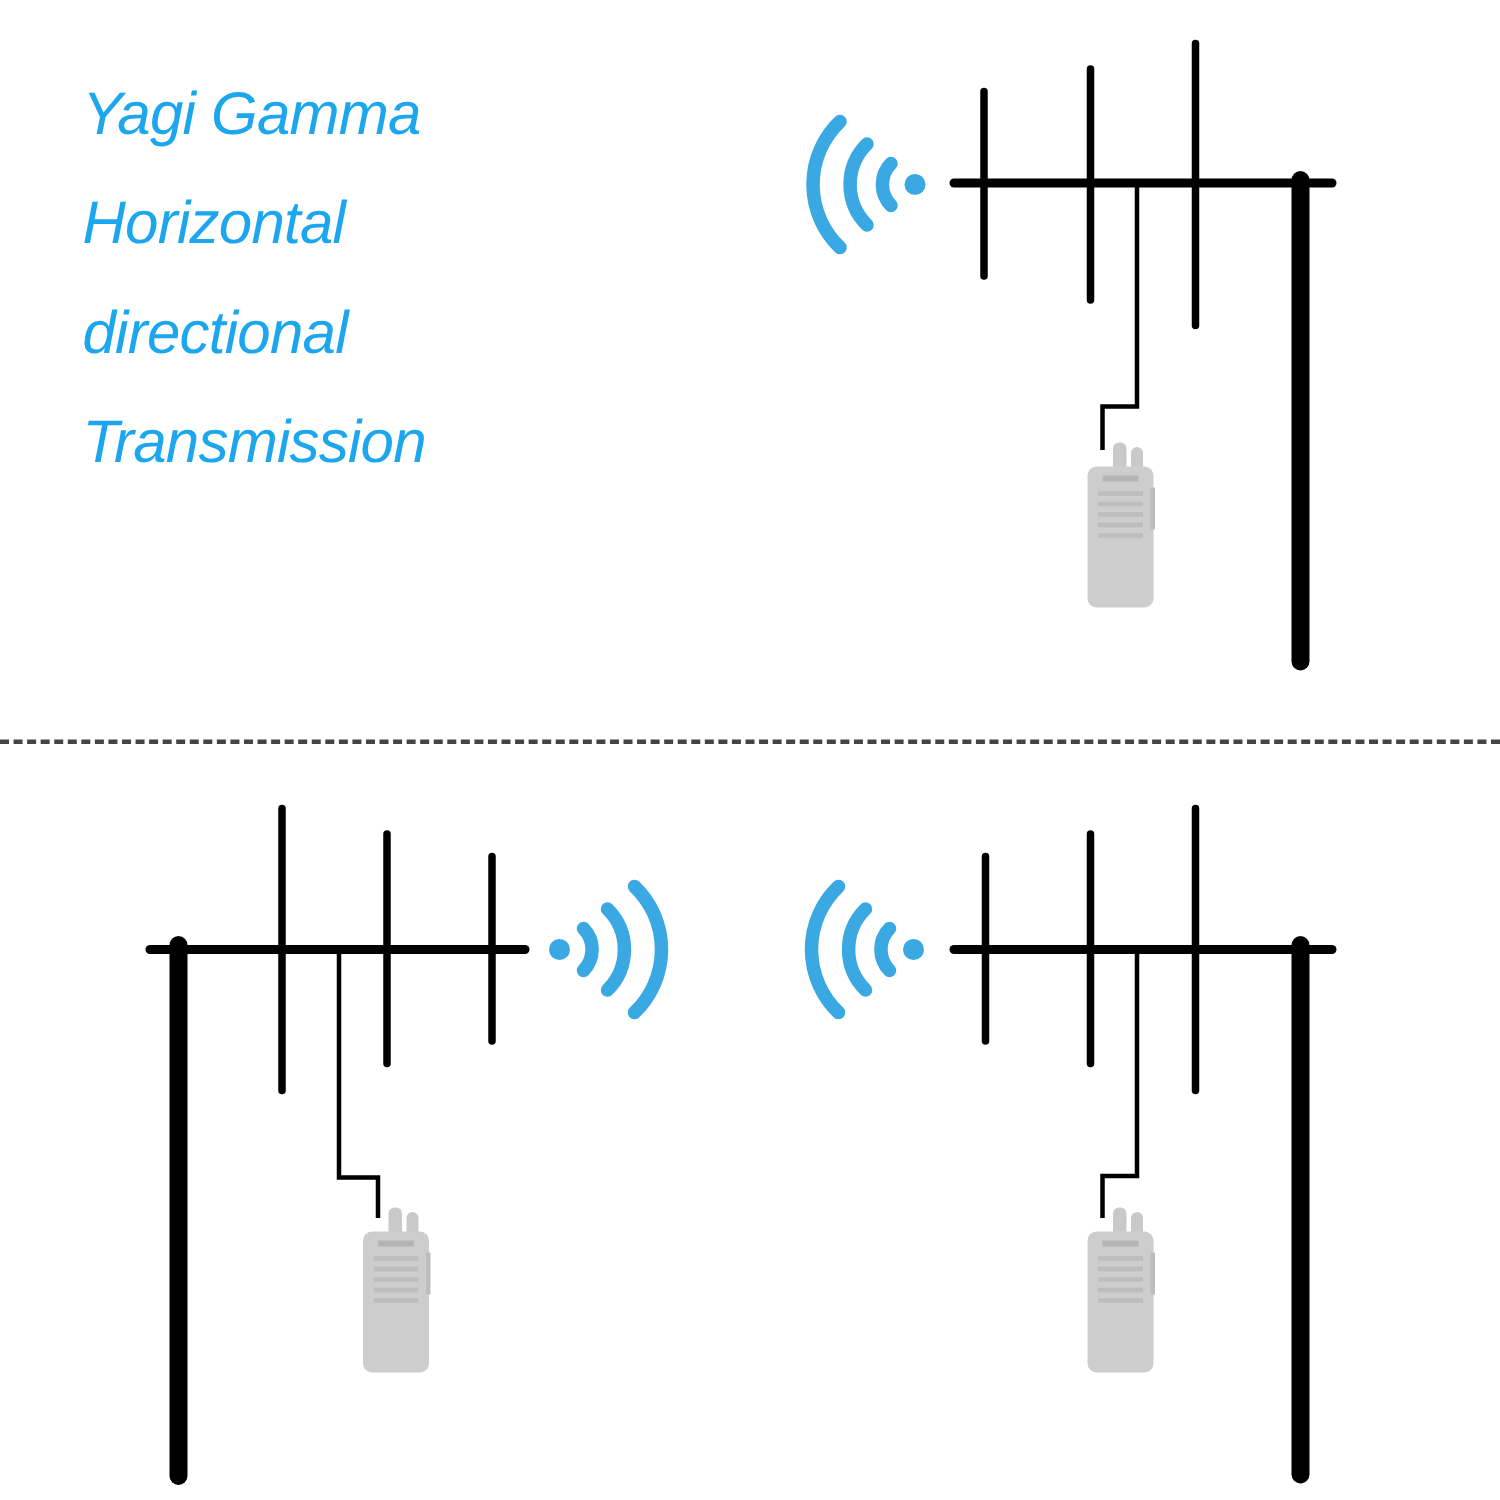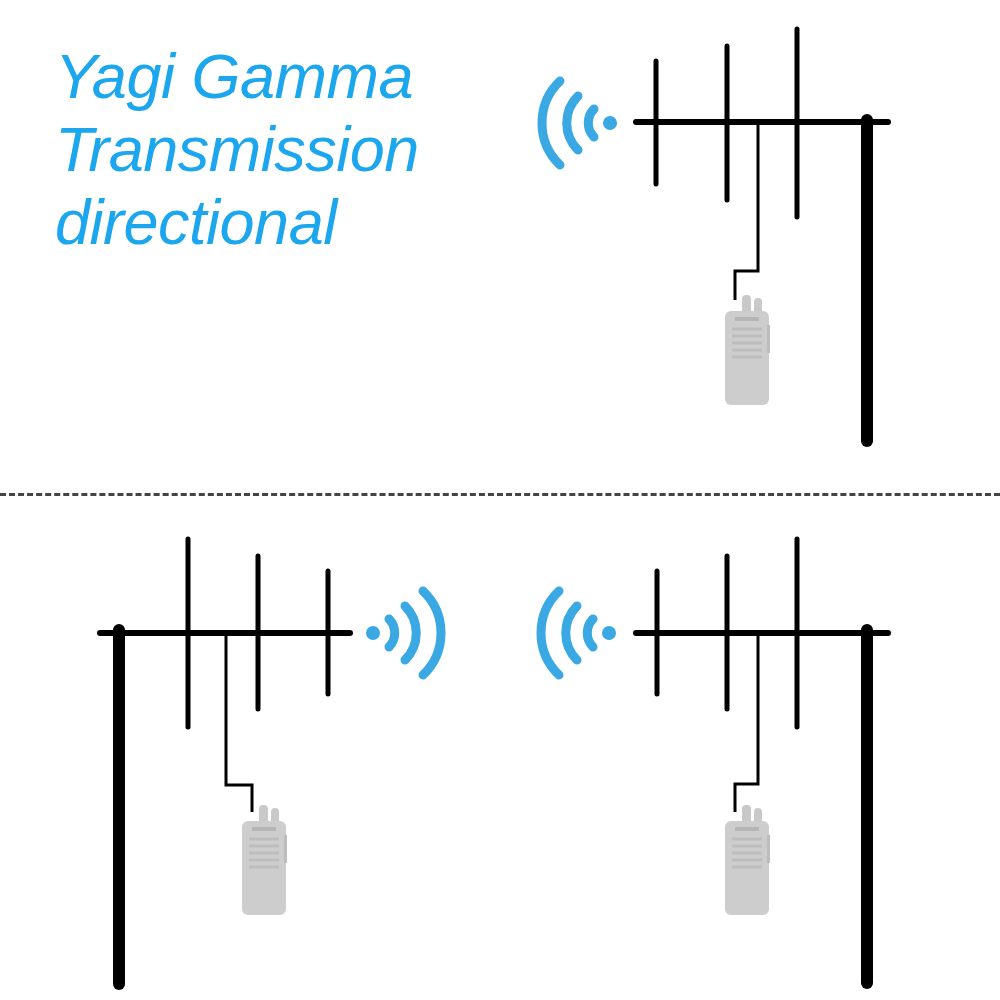--- a/index.html
+++ b/index.html
@@ -1,35 +1,36 @@
 <!DOCTYPE html>
 <html><head>
 <meta charset="utf-8">
 <style>
   html, body { margin:0; padding:0; background:#ffffff; }
   body { width:1000px; height:1000px; position:relative; overflow:hidden; font-family:"Liberation Sans", sans-serif; }
   .headline {
     position:absolute; left:55px; top:40px; width:440px;
-    color:#1ba6ee; font-style:italic; font-size:63px; line-height:73px;
+    color:#1ba6ee; font-style:italic; font-size:40px; line-height:73px;
     letter-spacing:-0.5px;
   }
   .headline div { white-space:nowrap; }
   .divider {
     position:absolute; left:0; top:493px; width:1000px; height:0;
     border-top:3px dashed #444;
   }
   svg.diagram { position:absolute; left:0; top:0; }
 </style>
 </head>
 <body>
 
 <div class="headline">
   <div>Yagi Gamma</div>
+  <div>Horizontal</div>
+  <div>directional</div>
   <div>Transmission</div>
-  <div>directional</div>
 </div>
 
 <div class="divider"></div>
 
 <svg class="diagram" width="1000" height="1000" viewBox="0 0 1000 1000">
   <defs>
 
     <g id="radio">
       <rect x="17" y="0" width="9" height="20" rx="4" fill="#c9c9c9"></rect>
       <rect x="29" y="3" width="8" height="17" rx="4" fill="#c9c9c9"></rect>

